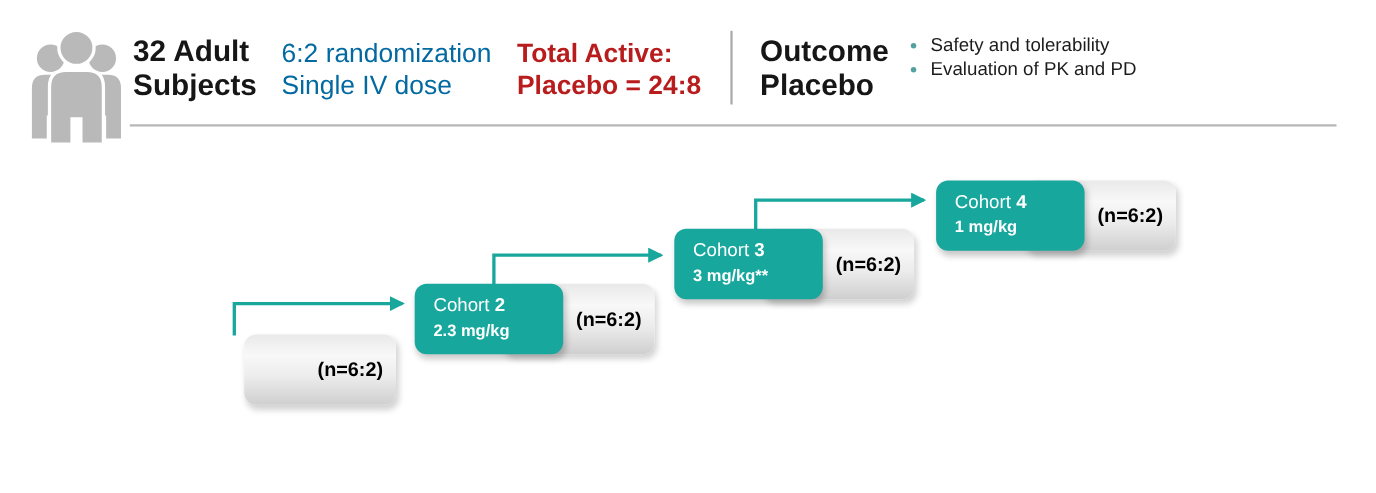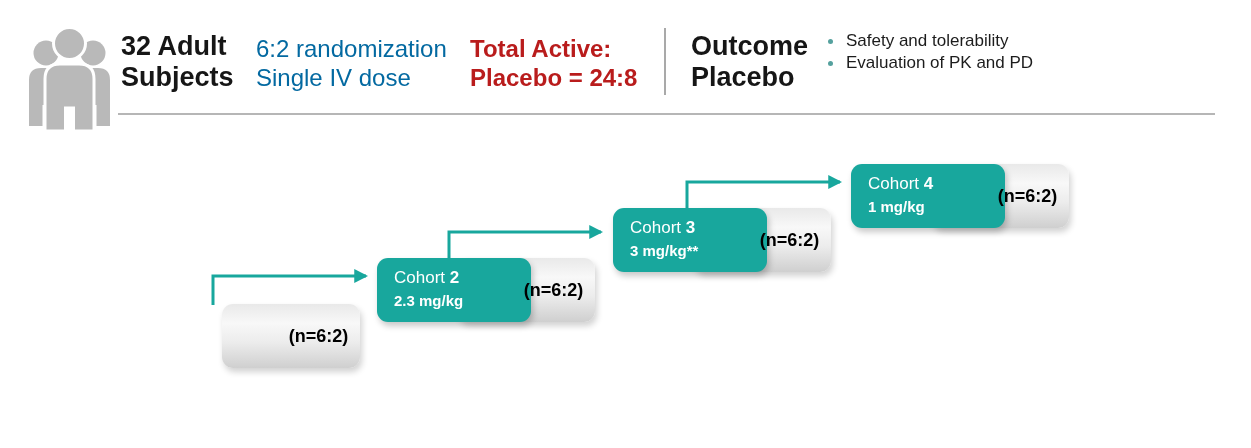--- a/index.html
+++ b/index.html
@@ -19,21 +19,21 @@
   .bullet-dot { width:5px; height:5px; border-radius:50%; background:#55a19e; margin-right:13px; flex:none; }
   .hdr-rule { position:absolute; left:118px; top:113px; width:1097px; height:2px; background:#b6b6b6; }
   
   .cohort { position:absolute; width:218px; height:64px; }
   .cohort .gray {
     position:absolute; left:80px; top:0; width:138px; height:64px; border-radius:11px;
     background:linear-gradient(180deg,#e9e9e9 0%,#f8f8f8 30%,#ececec 60%,#cfcfcf 100%);
     box-shadow:2px 4px 6px rgba(0,0,0,0.18);
   }
   .cohort .teal {
-    position:absolute; left:0; top:0; width:154px; height:64px; border-radius:11px;
+    position:absolute; left:0; top:0; width:135px; height:64px; border-radius:11px;
     background:#18a79d; box-shadow:2px 4px 6px rgba(0,0,0,0.22);
     color:#ffffff; padding:10px 0 0 17px; box-sizing:border-box;
   }
   .cohort .title { font-size:17px; line-height:20px; font-weight:normal; white-space:nowrap; }
   .cohort .title b { font-weight:bold; }
   .cohort .dose  { font-size:15px; line-height:18px; font-weight:bold; margin-top:4px; white-space:nowrap; }
   .cohort .nlabel {
     position:absolute; left:135px; top:0; width:83px; height:64px;
     display:flex; align-items:center; justify-content:center;
     font-size:18px; font-weight:bold; color:#000000; white-space:nowrap;

